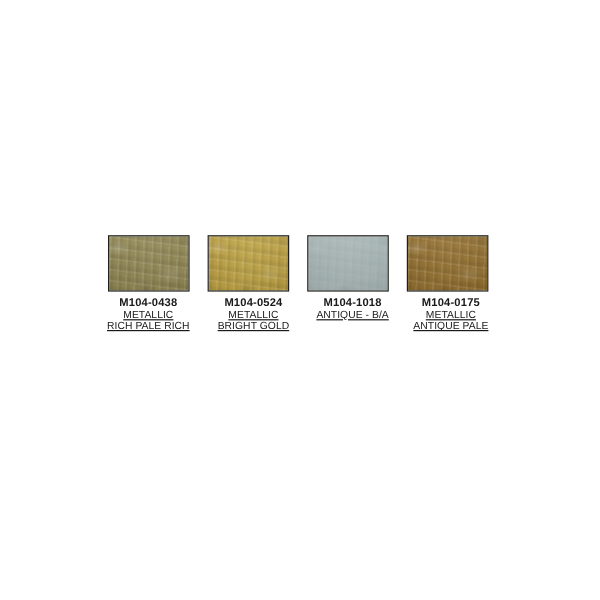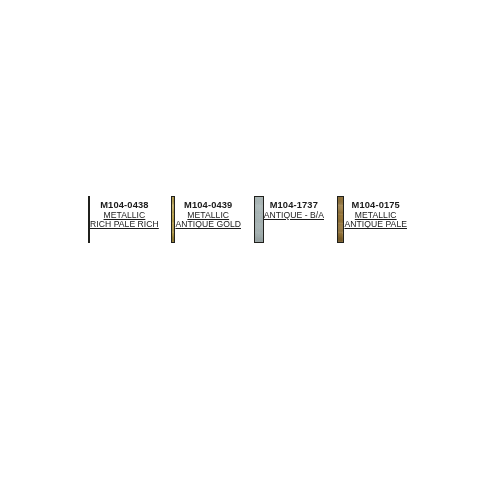--- a/index.html
+++ b/index.html
@@ -32,21 +32,22 @@
     display: flex;
     flex-direction: row;
     justify-content: flex-start;
     align-items: flex-start;
     gap: 13px;
   }
 
   .swatch-cell {
     width: 70px;
     display: flex;
-    align-items: flex-start;
+    flex-direction: column;
+    align-items: flex-end;
   }
 
   .swatch-chip {
     position: relative;
     width: 66px;
     height: 45px;
     border: 1.4px solid #20201c;
     box-sizing: content-box;
     overflow: hidden;
   }
@@ -146,34 +147,34 @@
         </div>
       </div>
       <div class="swatch-cell">
         <div class="swatch-chip" style="background: linear-gradient(100deg, rgb(183, 155, 62) 0%, rgb(192, 166, 72) 48%, rgb(183, 155, 62) 100%); border-color: rgb(32, 32, 28);">
           <div class="tex-a"></div>
           <div class="tex-b"></div>
           <div class="tex-c"></div>
           <div class="shade"></div>
         </div>
         <div class="swatch-labels">
-          <div class="label-code">M104-0439</div>
+          <div class="label-code">M104-0524</div>
           <div class="label-desc">METALLIC</div>
-          <div class="label-desc">ANTIQUE GOLD</div>
+          <div class="label-desc">BRIGHT GOLD</div>
         </div>
       </div>
       <div class="swatch-cell">
         <div class="swatch-chip smooth" style="background: linear-gradient(100deg, rgb(164, 178, 178) 0%, rgb(171, 184, 184) 48%, rgb(164, 178, 178) 100%); border-color: rgb(32, 32, 28);">
           <div class="tex-a"></div>
           <div class="tex-b"></div>
           <div class="tex-c"></div>
           <div class="shade"></div>
         </div>
         <div class="swatch-labels">
-          <div class="label-code">M104-1737</div>
+          <div class="label-code">M104-1018</div>
           <div class="label-desc">ANTIQUE - B/A</div>
         </div>
       </div>
       <div class="swatch-cell">
         <div class="swatch-chip" style="background: linear-gradient(100deg, rgb(143, 108, 44) 0%, rgb(151, 116, 52) 48%, rgb(143, 108, 44) 100%); border-color: rgb(32, 32, 28);">
           <div class="tex-a"></div>
           <div class="tex-b"></div>
           <div class="tex-c"></div>
           <div class="shade"></div>
         </div>

